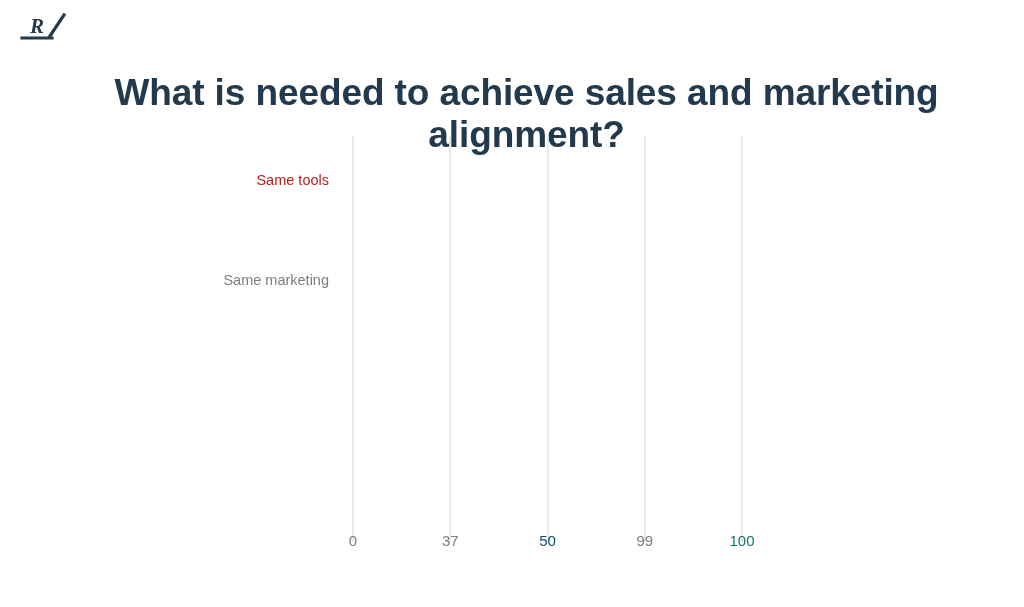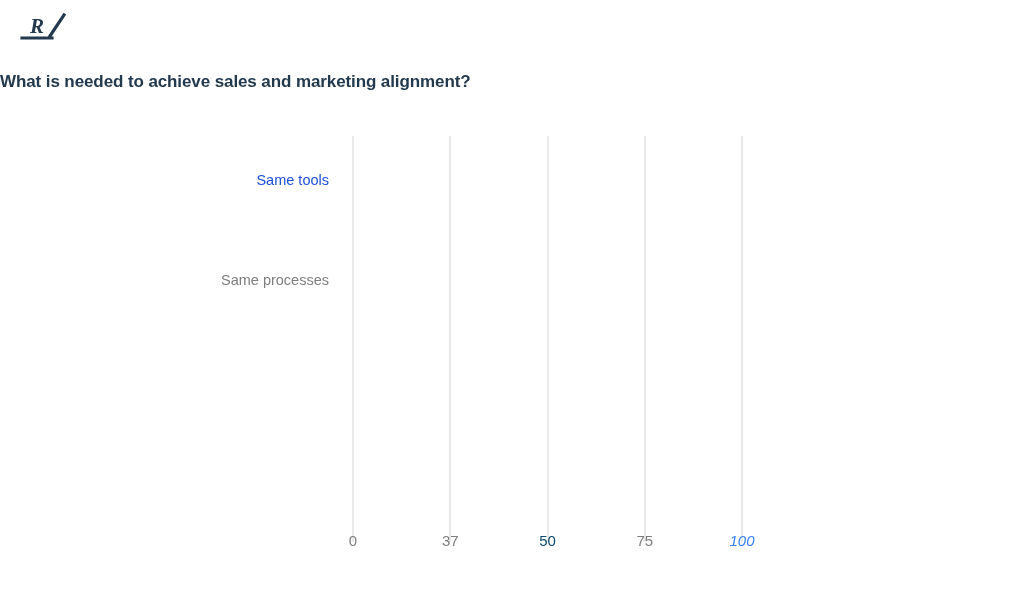--- a/index.html
+++ b/index.html
@@ -24,25 +24,27 @@
     width: 60px;
     height: 40px;
   }
 
   
   .chart-title {
     position: absolute;
     left: 0;
     right: 0;
     top: 72px;
-    font-size: 17px;
+    text-align: center;
+    font-size: 37px;
     font-weight: bold;
     color: #23394D;
     letter-spacing: -0.1px;
     font-family: "Liberation Sans", sans-serif;
+    padding-left: 29px;
   }
 
   
   .chart {
     position: absolute;
     left: 0;
     top: 120px;
     width: 1024px;
     height: 440px;
   }
@@ -136,22 +138,22 @@
     <line x1="32" y1="28" x2="46" y2="7" stroke="#23394D" stroke-width="3.2" stroke-linecap="square"></line>
     <line x1="4" y1="30" x2="34" y2="30" stroke="#23394D" stroke-width="3.2" stroke-linecap="square"></line>
   </svg>
 </div>
 
 <div class="chart-title" style="color: rgb(35, 57, 77);">What is needed to achieve sales and marketing alignment?</div>
 
 <div class="chart">
 
   <div class="ylabels">
-    <div class="ylabel" style="top: 0px; color: #1d4ed8;">Same tools</div>
-    <div class="ylabel" style="top: 100px; color: rgb(126, 126, 126);">Same processes</div>
+    <div class="ylabel" style="top: 0px; color: #b91c1c;">Same tools</div>
+    <div class="ylabel" style="top: 100px; color: rgb(126, 126, 126);">Same marketing</div>
   </div>
 
   <div class="plot">
 
     <div class="gridlines">
       <div class="gridline" style="left: 0%; background: rgb(233, 233, 233);"></div>
       <div class="gridline" style="left: 25%; background: rgb(233, 233, 233);"></div>
       <div class="gridline" style="left: 50%; background: rgb(233, 233, 233);"></div>
       <div class="gridline" style="left: 75%; background: rgb(233, 233, 233);"></div>
       <div class="gridline" style="left: 100%; background: rgb(233, 233, 233);"></div>
@@ -170,17 +172,17 @@
       <div class="bar-row" style="top:300px;">
         <div class="bar" style="width: 97%; background: rgb(95, 204, 164);"></div>
       </div>
     </div>
   </div>
 
   <div class="xlabels">
     <div class="xlabel" style="left: 0%; color: rgb(126, 126, 126);">0</div>
     <div class="xlabel" style="left: 25%; color: rgb(126, 126, 126);">37</div>
     <div class="xlabel" style="left: 50%; color: #0c4a6e;">50</div>
-    <div class="xlabel" style="left: 75%; color: rgb(126, 126, 126);">75</div>
-    <div class="xlabel" style="left: 100%; color: #3b82f6; font-style: italic;">100</div>
+    <div class="xlabel" style="left: 75%; color: rgb(126, 126, 126);">99</div>
+    <div class="xlabel" style="left: 100%; color: #0f766e;">100</div>
   </div>
 
 </div>
 
 </body></html>

